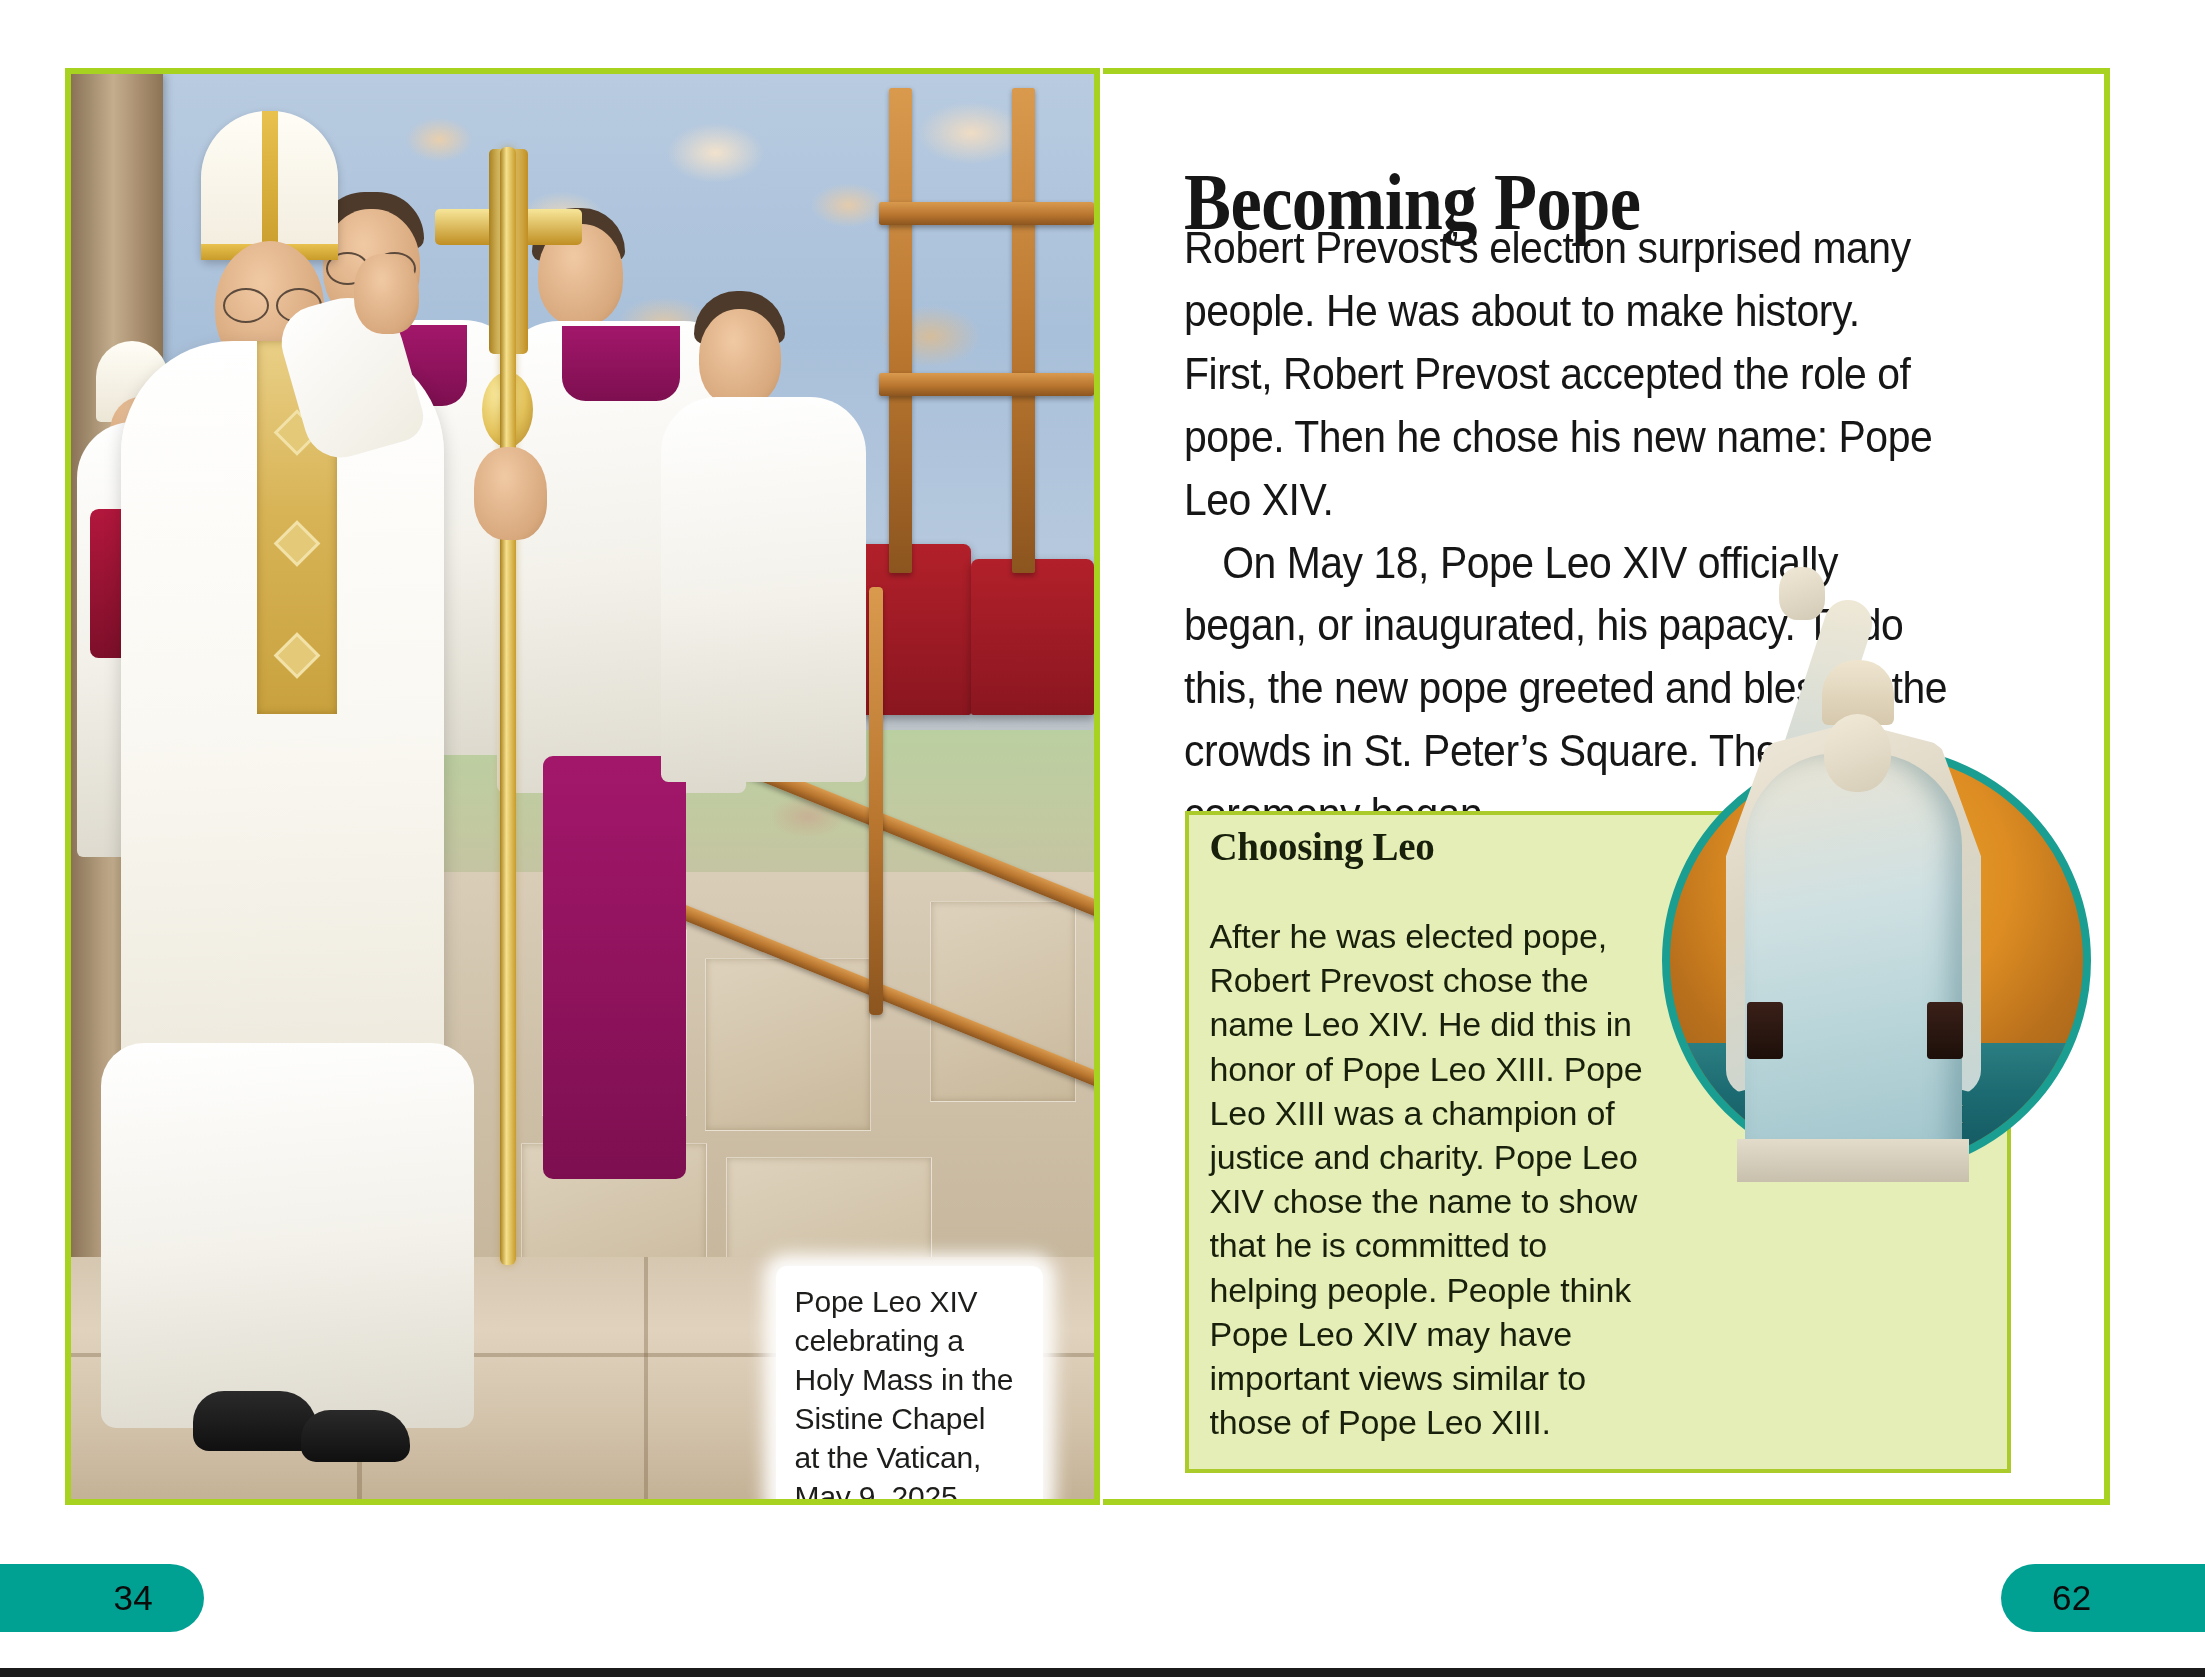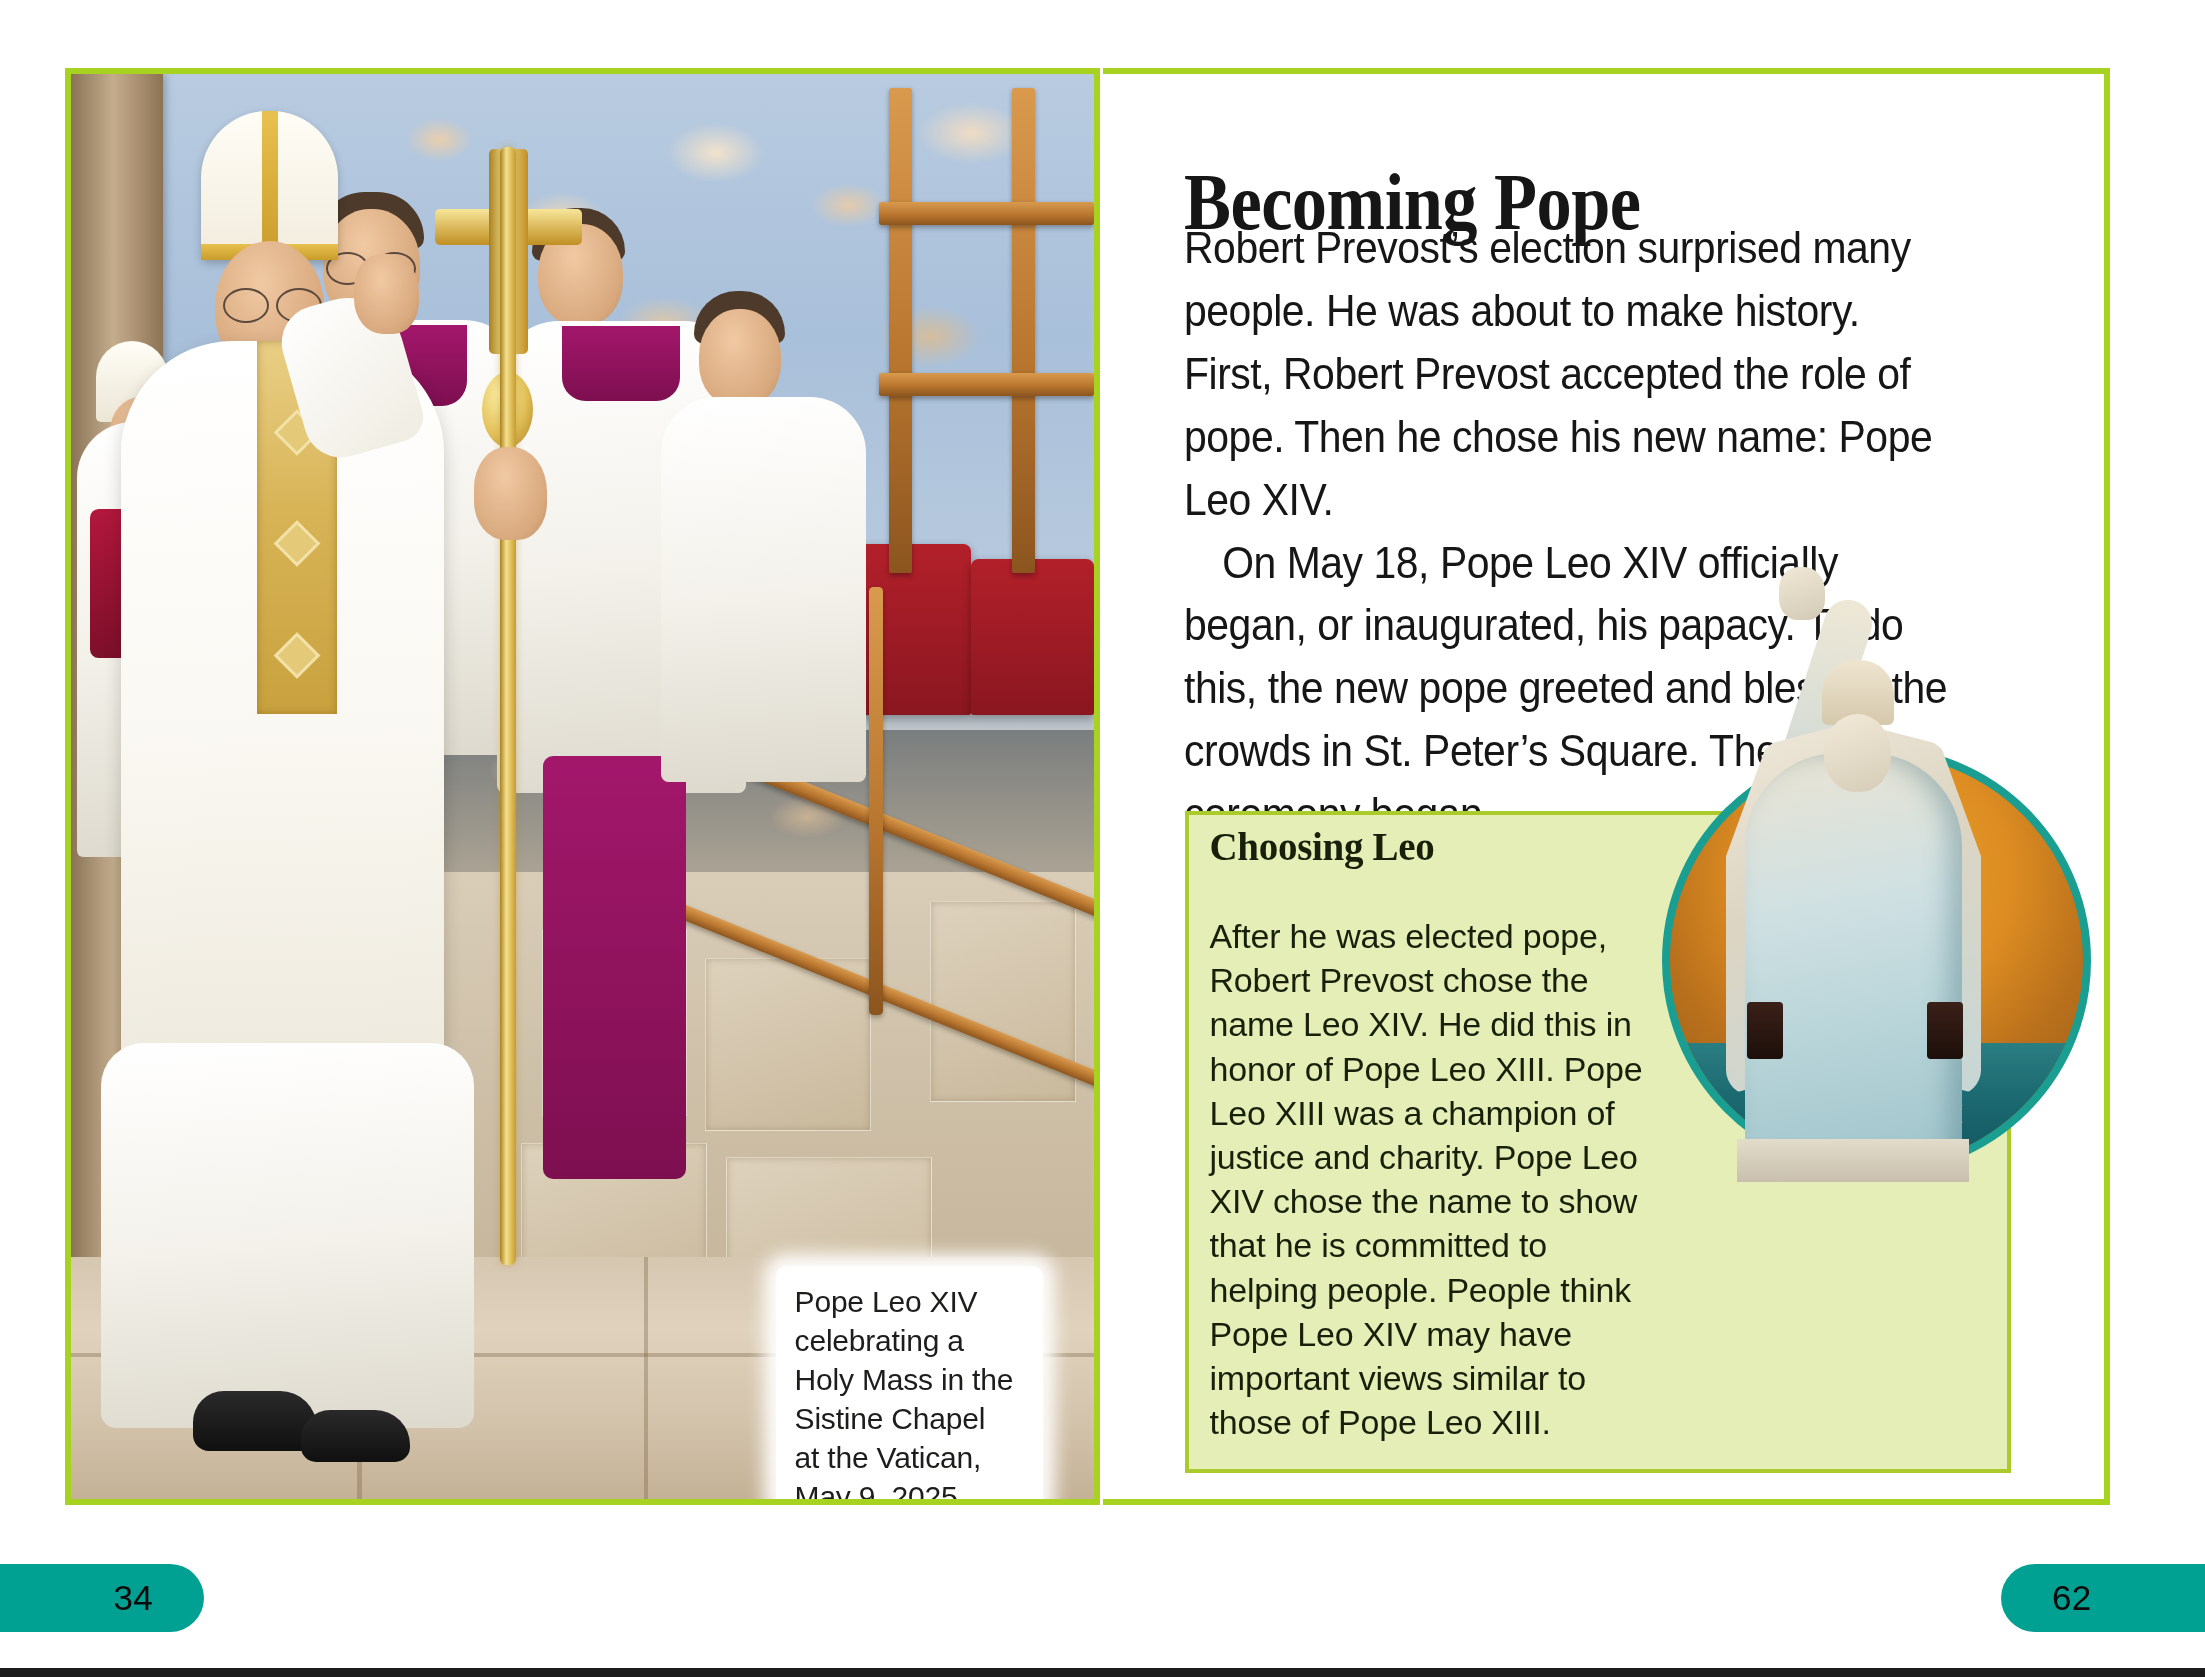--- a/index.html
+++ b/index.html
@@ -17,21 +17,21 @@
 
   
   .left-page{position:absolute;left:0;top:0;width:1103px;height:1668px;}
 
   
   .photo-frame{
     position:absolute;left:65px;top:68px;width:1035px;height:1437px;
     border:6.8px solid #a8d220;
     box-sizing:border-box;
     overflow:hidden;
-    background:#000000;
+    background:#bef264;
   }
   .photo{position:absolute;inset:0;overflow:hidden;}
 
   
   .fresco{
     position:absolute;left:0;top:0;width:100%;height:46%;
     background:
       radial-gradient(ellipse 75px 43px at 22% 18%, #f0ddc8 0%, rgba(240,221,200,0) 62%),
       radial-gradient(ellipse 56px 37px at 36% 10%, #e8cfae 0%, rgba(232,207,174,0) 60%),
       radial-gradient(ellipse 68px 43px at 48% 22%, #ead7bc 0%, rgba(234,215,188,0) 62%),

